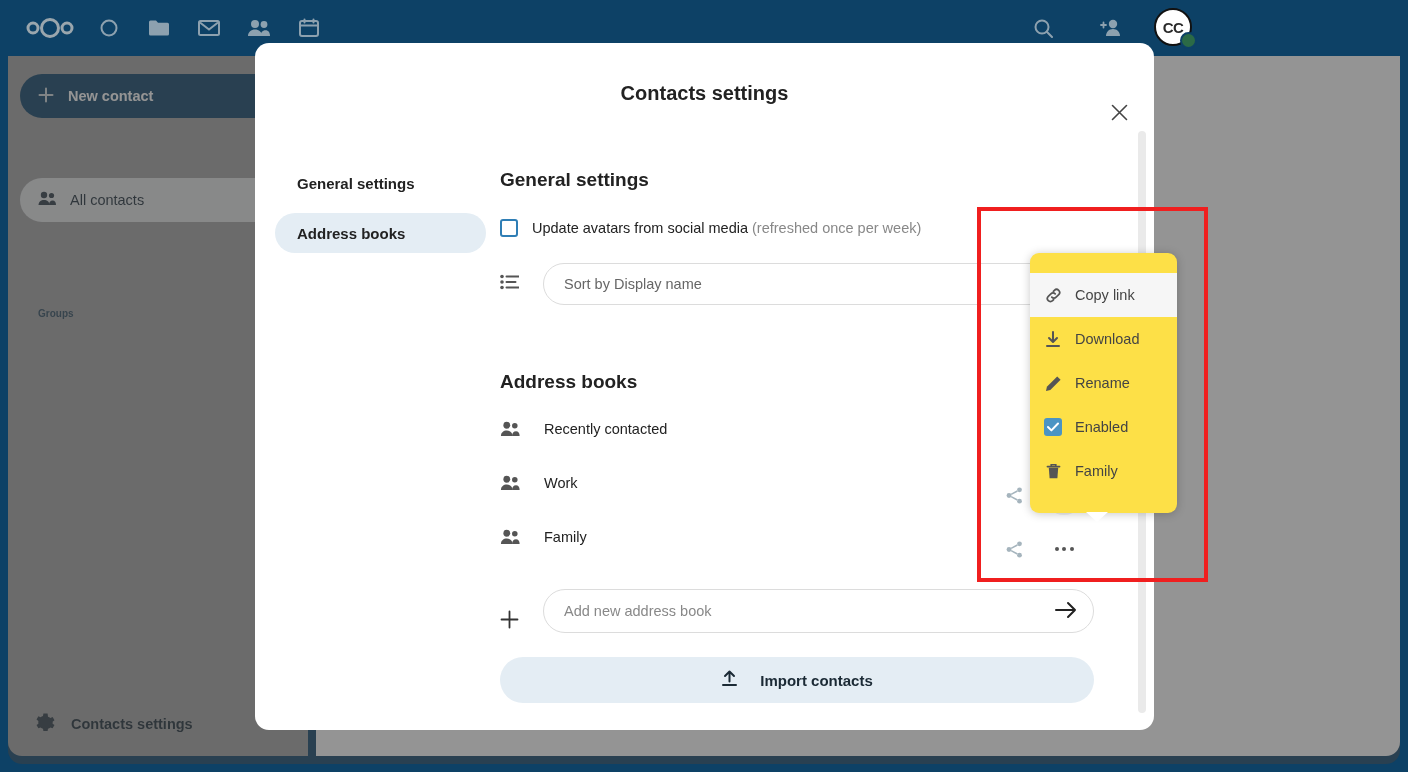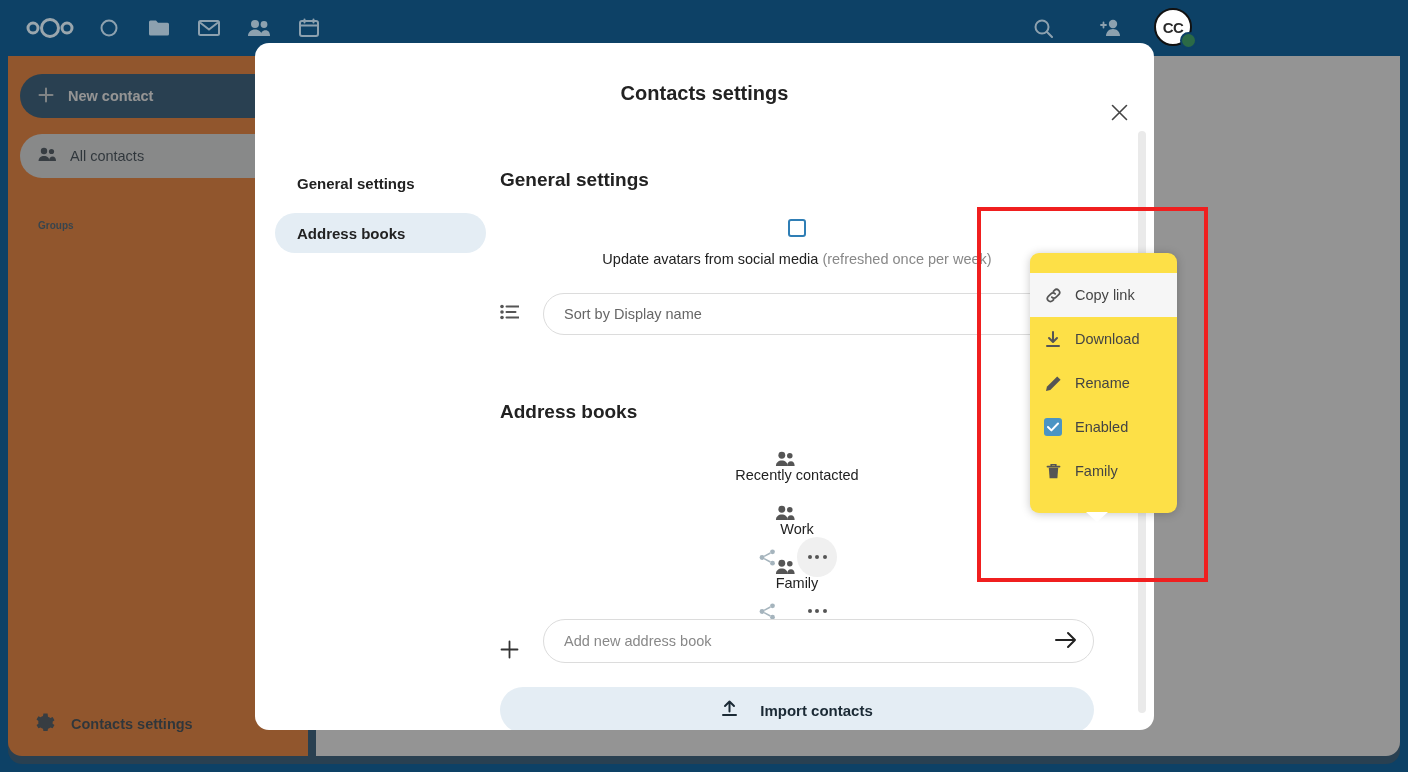--- a/index.html
+++ b/index.html
@@ -47,25 +47,25 @@
   }
 
   
   .app-body {
     position: absolute; top: 56px; left: 8px;
     width: 1392px; height: 708px;
     display: flex;
   }
   .sidebar {
     width: 300px; height: 700px;
-    background: #f97316;
+    background: #a3a3a3;
     border-radius: 0 0 0 14px;
     padding: 10px 12px 0 12px;
     position: relative;
-    display: flex; flex-direction: column;
+    display: flex; flex-direction: column; gap: 44px;
   }
   .new-contact {
     height: 44px; border-radius: 22px;
     background: #0d4166; color: #fff;
     display: flex; align-items: center; gap: 14px;
     padding: 0 18px; font-size: 14.5px; font-weight: 700;
     margin-top: 8px;
   }
   .side-item {
     height: 44px; border-radius: 22px;
@@ -138,43 +138,42 @@
   .modal-content {
     flex: 1; padding: 18px 60px 0 0;
     position: relative;
   }
   .sec-head {
     font-size: 19px; font-weight: 700; color: #222;
     margin-bottom: 28px;
   }
   .sec-head.ab { margin-top: 66px; }
 
-  .check-row { display: flex; align-items: center; gap: 14px; margin-bottom: 26px; flex-direction: column; }
+  .check-row { display: flex; align-items: center; gap: 14px; margin-bottom: 26px; }
   .cbox {
     width: 18px; height: 18px;
     border: 2px solid #2f7eb5; border-radius: 3px;
     background: #fff;
   }
   .check-lbl { font-size: 14.5px; color: #222; }
   .check-lbl .muted { color: #888; }
 
   .sort-row { display: flex; align-items: center; gap: 24px; }
   .sort-select {
     flex: 1; height: 42px;
     border: 1px solid #dcdcdc; border-radius: 21px;
     background: #fff;
     display: flex; align-items: center;
     padding: 0 20px;
     font-size: 14.5px; color: #666;
   }
 
   .ab-row {
-    display: flex; align-items: center;
+    display: flex; align-items: flex-start;
     height: 54px;
-    flex-direction: column;
   }
   .ab-icon { width: 44px; display: flex; align-items: center; }
   .ab-name { font-size: 14.5px; color: #222; flex: 1; }
   .ab-actions { display: flex; align-items: center; gap: 10px; padding-right: 10px; }
   .act-btn {
     width: 40px; height: 40px; border-radius: 50%;
     display: flex; align-items: center; justify-content: center;
   }
   .act-btn.hovered { background: #f0f0f0; }
   .dots { display: flex; gap: 3.5px; }

